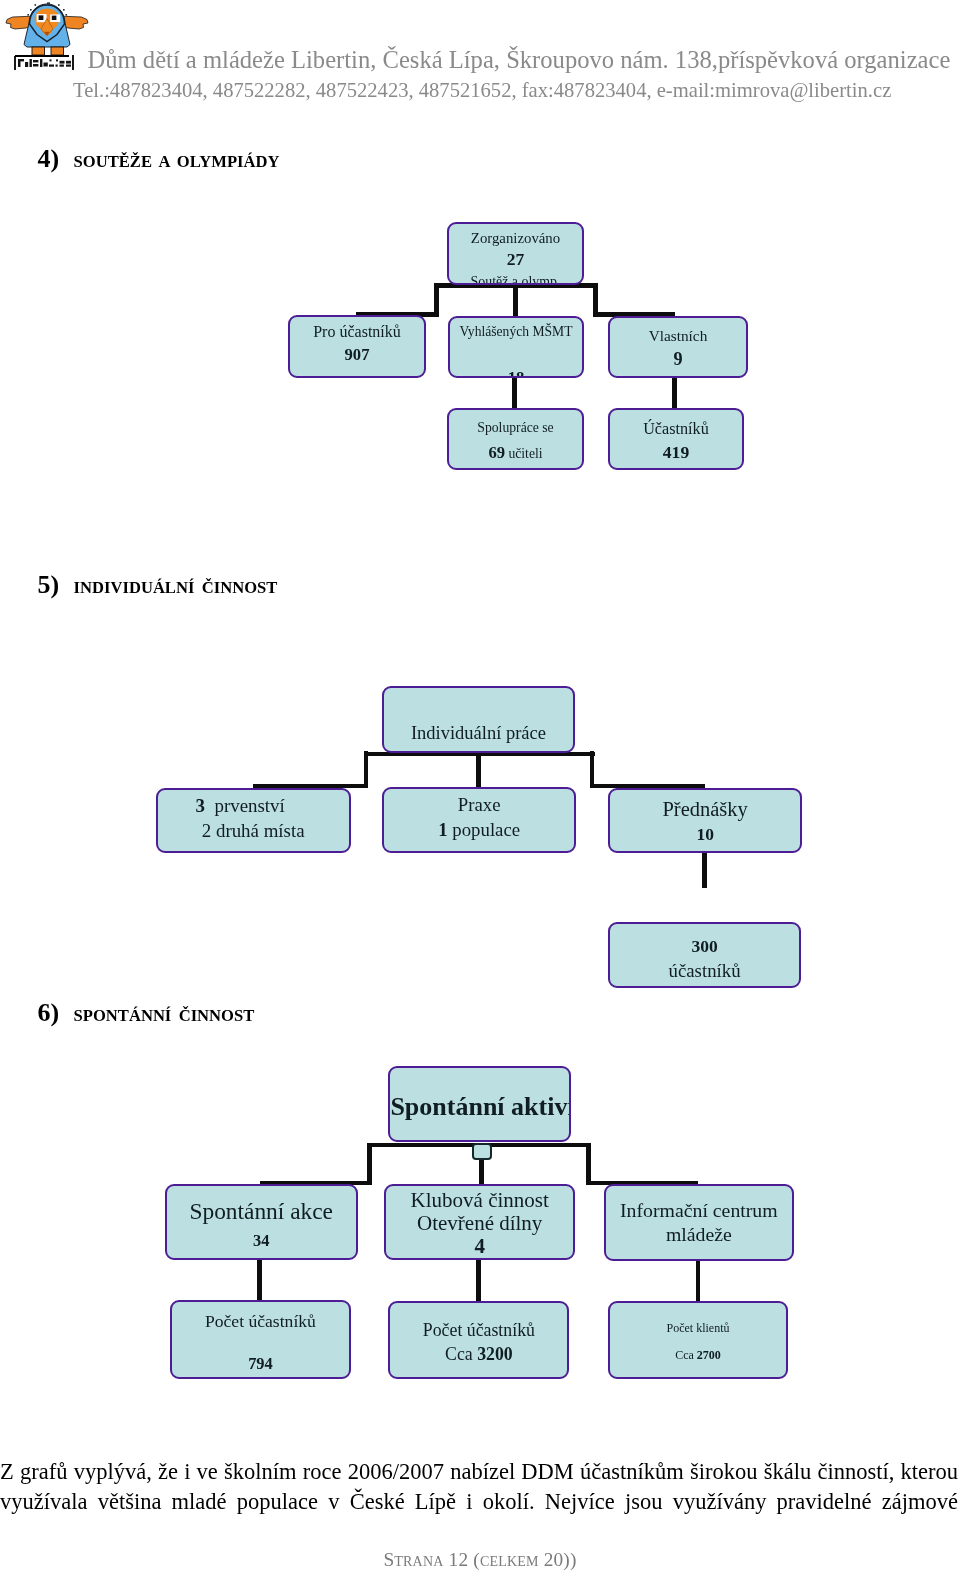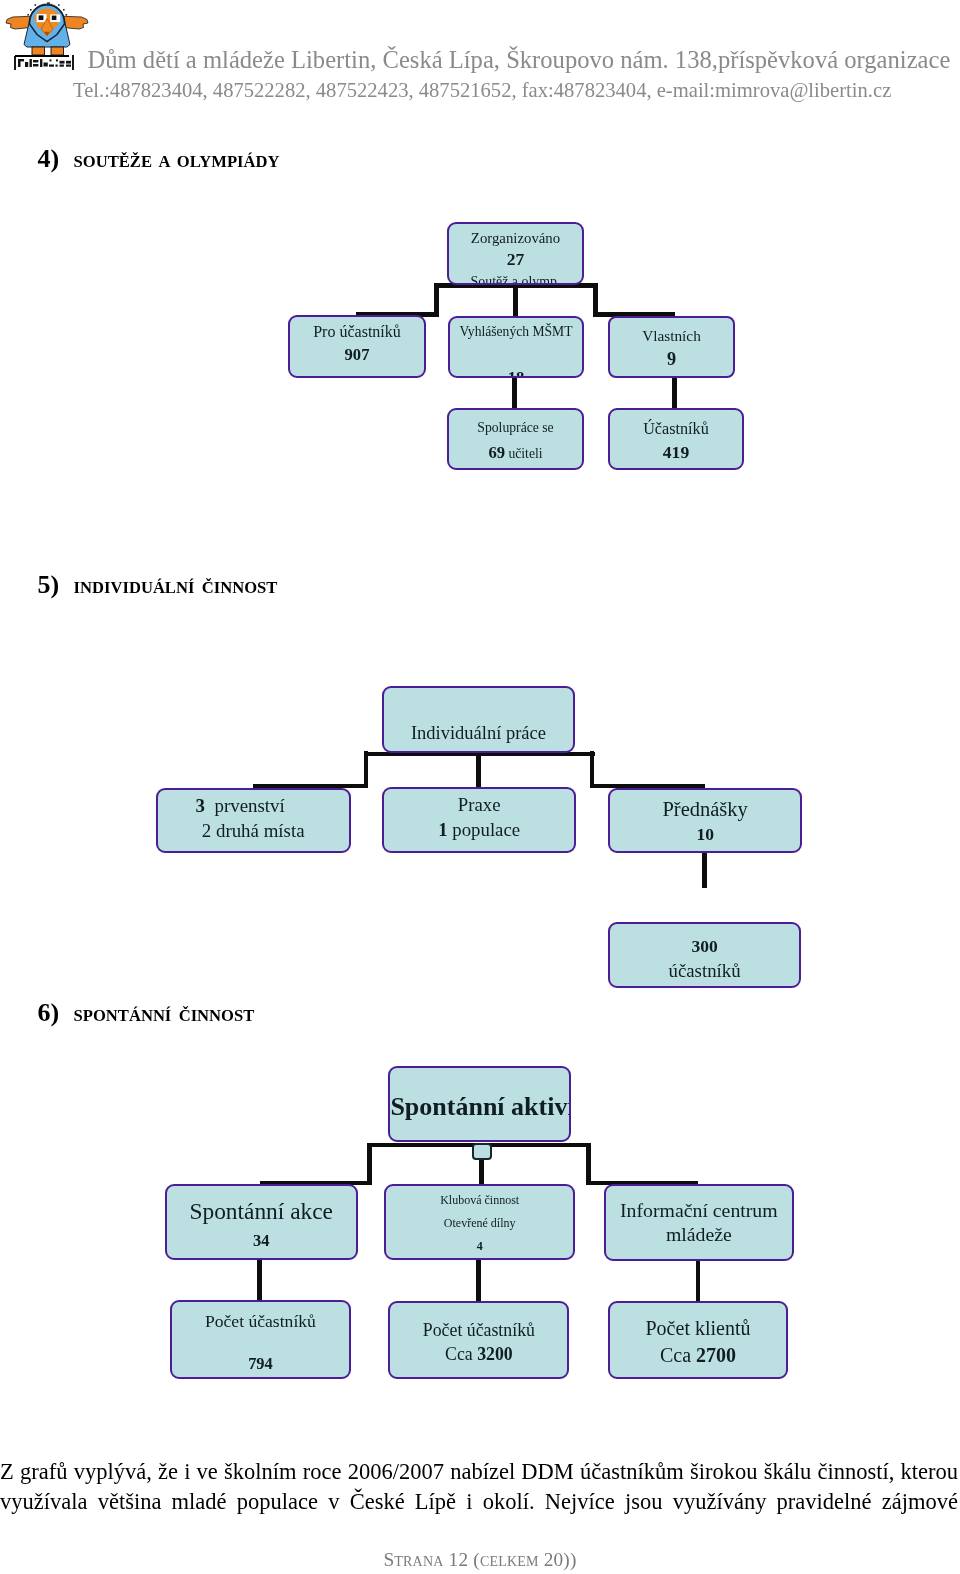--- a/index.html
+++ b/index.html
@@ -118,21 +118,21 @@
     <div class="box clip" style="left:288px;top:315px;width:138px;height:63px;font-size:16.05px;">
       <span class="l" style="top:14.9px">Pro účastníků</span>
       <span class="l b" style="top:38px">907</span>
     </div>
 
     <div class="box clip" style="left:448px;top:316px;width:136px;height:62px;font-size:13.6px;">
       <span class="l" style="top:13.5px">Vyhlášených MŠMT</span>
       <span class="l b" style="top:59.5px">18</span>
     </div>
 
-    <div class="box clip" style="left:608px;top:316px;width:127px;height:62px;border-radius:8px;">
+    <div class="box clip" style="left:608px;top:316px;width:140px;height:62px;">
       <span class="l" style="top:17.7px">Vlastních</span>
       <span class="l b" style="top:41px;font-size:18.2px">9</span>
     </div>
 
     <div class="box clip" style="left:447px;top:408px;width:137px;height:62px;font-size:13.7px;">
       <span class="l" style="top:18px">Spolupráce se</span>
       <span class="l" style="top:42.5px"><span class="b">69</span> <span>učiteli</span></span>
     </div>
 
     <div class="box clip" style="left:608px;top:408px;width:136px;height:62px;font-size:16.2px;">
@@ -197,42 +197,42 @@
 
     <div class="box clip" style="left:388.4px;top:1066px;width:182.6px;height:75.5px;font-size:26px;">
       <span class="l b2" style="top:38.6px">Spontánní aktivity</span>
     </div>
 
     <div class="box clip" style="left:164.8px;top:1184.4px;width:192.9px;height:76.1px;font-size:23.4px;">
       <span class="l" style="top:24.9px">Spontánní akce</span>
       <span class="l b2" style="top:55px;font-size:16.4px">34</span>
     </div>
 
-    <div class="box clip" style="left:384px;top:1184px;width:191.4px;height:76px;font-size:12px;">
+    <div class="box clip" style="left:384px;top:1184px;width:191.4px;height:76px;font-size:21px;">
       <span class="l" style="top:14.3px">Klubová činnost</span>
       <span class="l" style="top:37.4px">Otevřené dílny</span>
       <span class="l b2" style="top:60.1px">4</span>
     </div>
 
     <div class="box clip" style="left:603.7px;top:1184.2px;width:190.3px;height:76.7px;font-size:19.8px;">
       <span class="l" style="top:23.7px">Informační centrum</span>
       <span class="l" style="top:47.8px">mládeže</span>
     </div>
 
     <div class="box clip" style="left:170.2px;top:1299.8px;width:180.5px;height:78.8px;font-size:17.6px;">
       <span class="l" style="top:18.9px">Počet účastníků</span>
       <span class="l b2" style="top:62.1px;font-size:16.4px">794</span>
     </div>
 
     <div class="box clip" style="left:388.4px;top:1301px;width:181px;height:78px;font-size:17.8px;">
       <span class="l" style="top:27.3px">Počet účastníků</span>
       <span class="l" style="top:51.3px"><span>Cca</span> <span class="b2">3200</span></span>
     </div>
 
-    <div class="box clip" style="left:608px;top:1301.3px;width:180px;height:77.7px;font-size:20px;">
+    <div class="box clip" style="left:608px;top:1301.3px;width:180px;height:77.7px;font-size:12px;">
       <span class="l" style="top:24.3px">Počet klientů</span>
       <span class="l" style="top:52.1px"><span>Cca</span> <span class="b2">2700</span></span>
     </div>
   </div>
 
   <div class="footer-p">
     <span class="pl">Z grafů vyplývá, že i ve školním roce 2006/2007 nabízel DDM účastníkům širokou škálu činností, kterou</span>
     <span class="pl">využívala většina mladé populace v České Lípě i okolí. Nejvíce jsou využívány pravidelné zájmové</span>
   </div>
   <div class="pagenum">Strana 12 (celkem 20))</div>

